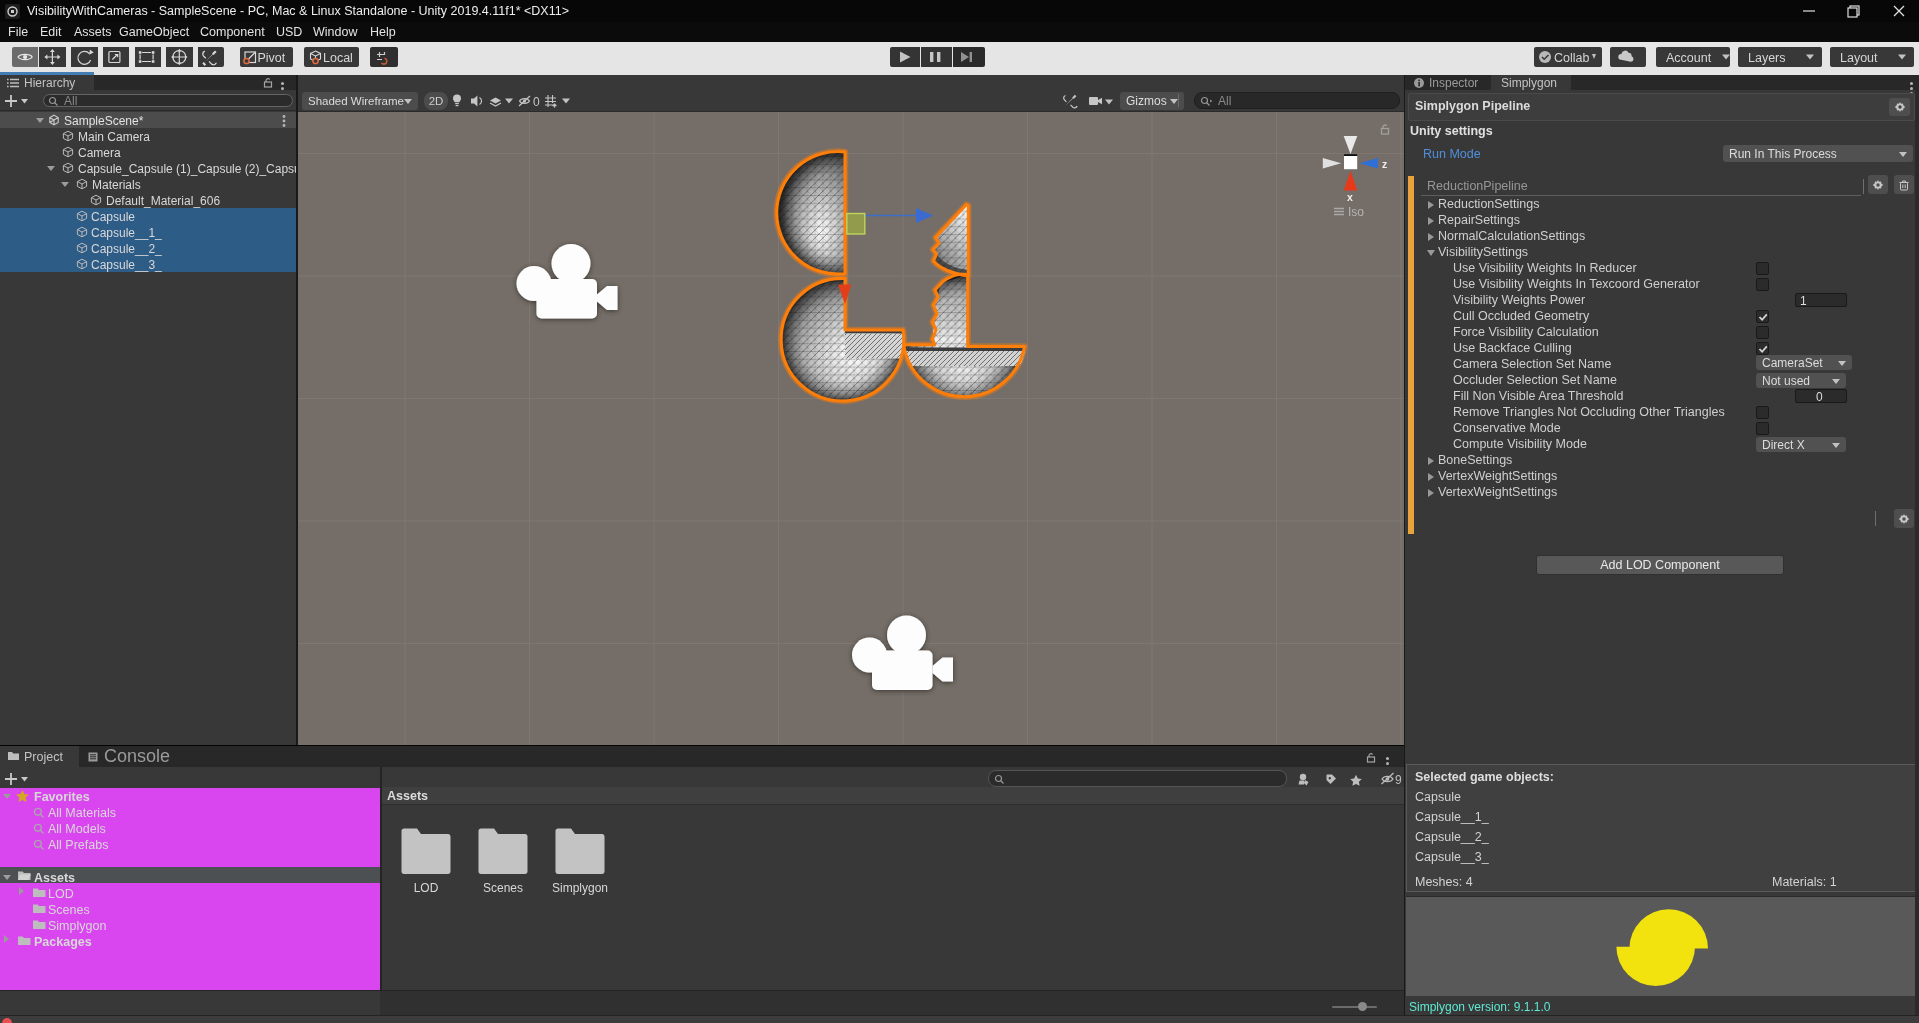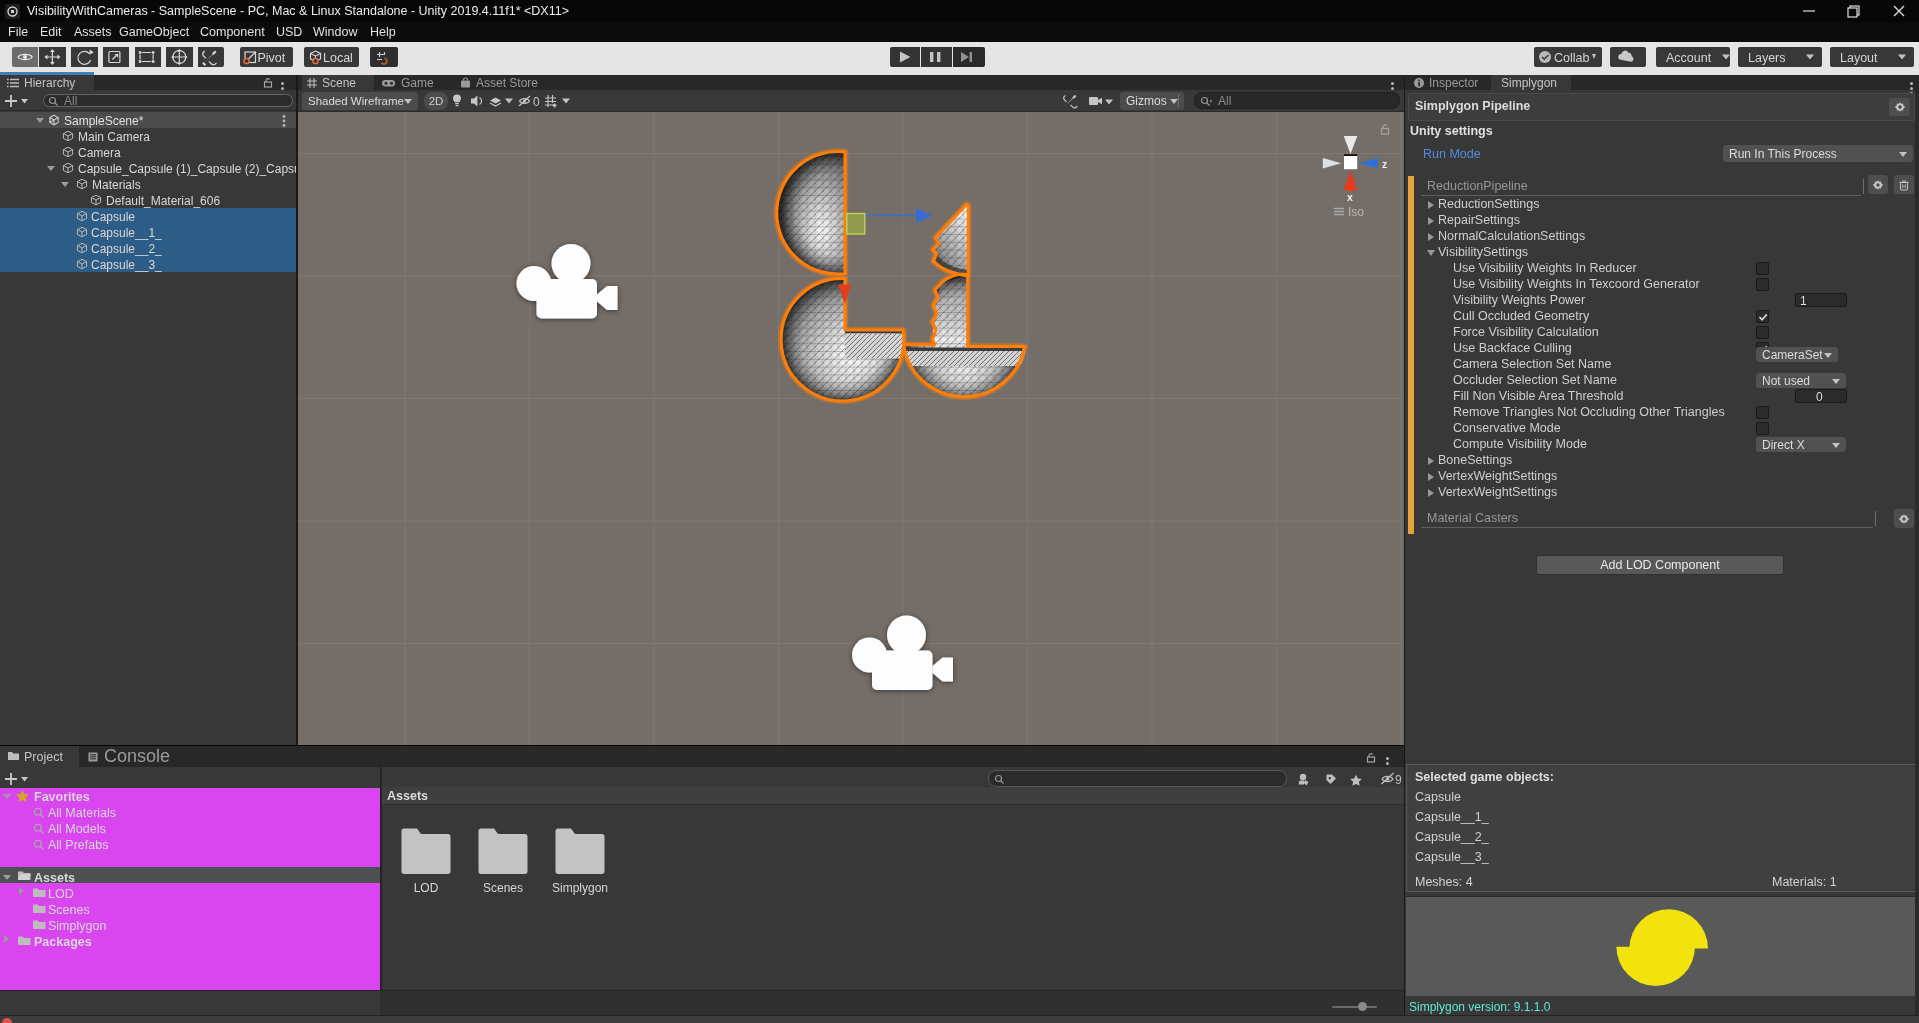--- a/index.html
+++ b/index.html
@@ -213,42 +213,20 @@
       <text x="91" y="124.5">Capsule__1_</text>
     <use href="#cube" x="76" y="130"></use>
       <text x="91" y="140.5">Capsule__2_</text>
     <use href="#cube" x="76" y="146"></use>
       <text x="91" y="156.5">Capsule__3_</text>
   </g>
 </svg>
 
 <div class="abs panel" style="left:298px;top:75px;width:1106px;height:670px">
 
-  <div class="abs tabstrip" style="left:0;top:0;width:1106px;height:15px">
-    <div class="tab" style="left:4px;width:72px;padding-left:20px">Scene</div>
-    <svg class="abs" style="left:8px;top:2px" width="12" height="12" viewBox="0 0 12 12">
-        <path d="M1 4h10M1 8h10M4 1v10M8 1v10" stroke="#bdbdbd" stroke-width="1.1"></path>
-      </svg>
-    <div class="tabi abs" style="left:83px;top:0;height:15px">
-      <svg width="16" height="12" viewBox="0 0 16 12">
-          <rect x="1" y="3" width="13" height="6.5" rx="3.2" fill="#9a9a9a"></rect>
-          <circle cx="5" cy="6.2" r="1.5" fill="#282828"></circle>
-          <circle cx="10.5" cy="6.2" r="1.5" fill="#282828"></circle>
-        </svg>
-      <span style="margin-left:4px">Game</span>
-    </div>
-    <div class="tabi abs" style="left:161px;top:0;height:15px">
-      <svg width="13" height="12" viewBox="0 0 13 12">
-          <rect x="2" y="3.5" width="9" height="7" rx="1" fill="#9a9a9a"></rect>
-          <path d="M4.5 3.5V3a2 2 0 0 1 4 0v.5" fill="none" stroke="#9a9a9a" stroke-width="1.2"></path>
-        </svg>
-      <span style="margin-left:4px">Asset Store</span>
-    </div>
-    <span class="abs" style="left:1093px;top:1px"><span class="dot3" style="margin-top:6px"></span></span>
-  </div>
 
   <div class="abs" style="left:0;top:15px;width:1106px;height:22px;background:#383838;border-bottom:1px solid #2b2b2b">
     <div class="dd" style="left:4px;top:2px;width:116px;height:18px;background:#4c4c4c;font-size:11.5px">Shaded Wireframe<span class="arr"></span></div>
     <div class="abs" style="left:126px;top:2px;width:24px;height:18px;background:#4c4c4c;border-radius:8px;color:#ccc;font-size:11.5px;text-align:center;line-height:18px">2D</div>
     <svg class="abs" style="left:152px;top:2px" width="130" height="18" viewBox="0 0 130 18">
       <g fill="#c6c6c6">
           <path d="M7 2.5a4 4 0 0 1 4 4c0 1.8-1.2 2.6-1.7 3.7H4.7C4.2 9.1 3 8.3 3 6.5a4 4 0 0 1 4-4z"></path>
           <rect x="5.2" y="11" width="3.6" height="1.2"></rect>
           <rect x="5.6" y="13" width="2.8" height="1.2"></rect>
         </g>
@@ -488,21 +466,20 @@
   </div>
   <div class="gbtn" style="left:489px;top:100px;width:20px;height:19px">
     <svg width="12" height="12" viewBox="0 0 12 12">
         <rect x="2.5" y="3.5" width="7" height="7.5" rx="0.8" fill="none" stroke="#c6c6c6"></rect>
         <path d="M1.5 3.5h9M4.5 3.5V2h3v1.5M4.8 5.5v3.5M7.2 5.5v3.5" stroke="#c6c6c6" fill="none"></path>
       </svg>
   </div>
 
   <div id="insptree"></div>
 
-  <div class="abs" style="left:16px;top:433px;width:452px;height:20px;border-bottom:1px solid #5e5e5e;color:#979797;font-size:12.5px;padding:3px 0 0 6px">Material Casters</div>
   <div class="abs" style="left:470px;top:436px;width:1px;height:15px;background:#6e6e6e"></div>
   <div class="gbtn" style="left:489px;top:434px;width:20px;height:19px">
     <svg width="12" height="12" viewBox="0 0 12 12">
         <path d="M6 1l1 1.8l2-.4l.4 2L11.2 6l-1.8 1.6l-.4 2l-2-.4L6 11l-1-1.8l-2 .4l-.4-2L.8 6l1.8-1.6l.4-2l2 .4z" fill="#c6c6c6"></path>
         <circle cx="6" cy="6" r="1.7" fill="#4e4e4e"></circle>
       </svg>
   </div>
 
   <div class="abs" style="left:131px;top:480px;width:248px;height:20px;background:#585858;border:1px solid #303030;border-radius:3px;color:#e8e8e8;font-size:12.5px;text-align:center;line-height:19px">Add LOD Component</div>
 
@@ -544,21 +521,21 @@
     <span class="cb" style="left:351px;top:235px"><svg width="12" height="12" viewBox="0 0 12 12">
         <path d="M2.5 6l2.6 2.8L9.8 3.4" stroke="#d8d8d8" stroke-width="1.7" fill="none"></path>
       </svg></span>
   <span class="lb" style="left:48px;top:250px">Force Visibility Calculation</span>
     <span class="cb" style="left:351px;top:251px"></span>
   <span class="lb" style="left:48px;top:266px">Use Backface Culling</span>
     <span class="cb" style="left:351px;top:267px"><svg width="12" height="12" viewBox="0 0 12 12">
         <path d="M2.5 6l2.6 2.8L9.8 3.4" stroke="#d8d8d8" stroke-width="1.7" fill="none"></path>
       </svg></span>
   <span class="lb" style="left:48px;top:282px">Camera Selection Set Name</span>
-    <div class="dd" style="left:351px;top:272px;width:82px;height:15px">CameraSet<span class="arr"></span></div>
+    <div class="dd" style="left:351px;top:280px;width:96px;height:15px">CameraSet<span class="arr"></span></div>
   <span class="lb" style="left:48px;top:298px">Occluder Selection Set Name</span>
     <div class="dd" style="left:351px;top:298px;width:90px;height:15px">Not used<span class="arr"></span></div>
   <span class="lb" style="left:48px;top:314px">Fill Non Visible Area Threshold</span>
     <span class="nfield" style="left:390px;top:314px;width:52px;height:14px;padding-left:20px">0</span>
   <span class="lb" style="left:48px;top:330px">Remove Triangles Not Occluding Other Triangles</span>
     <span class="cb" style="left:351px;top:331px"></span>
   <span class="lb" style="left:48px;top:346px">Conservative Mode</span>
     <span class="cb" style="left:351px;top:347px"></span>
   <span class="lb" style="left:48px;top:362px">Compute Visibility Mode</span>
     <div class="dd" style="left:351px;top:362px;width:90px;height:15px">Direct X<span class="arr"></span></div>

